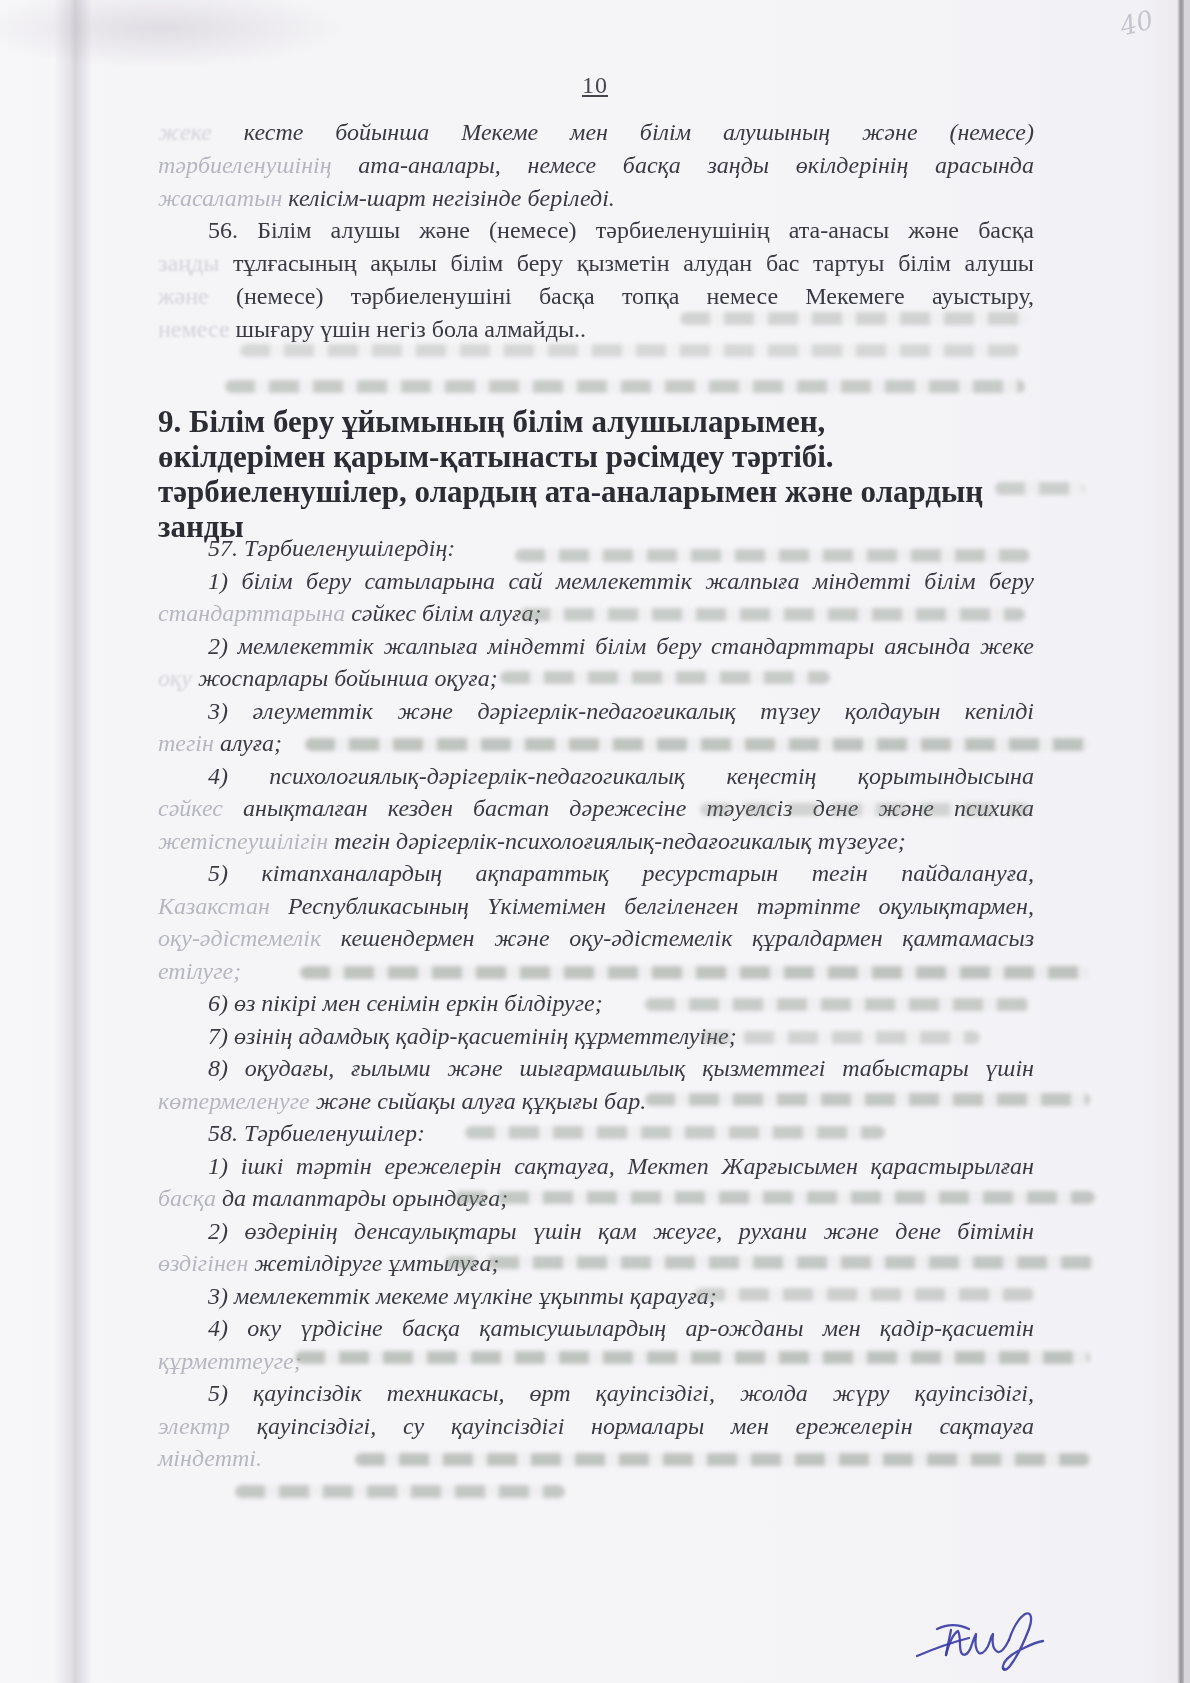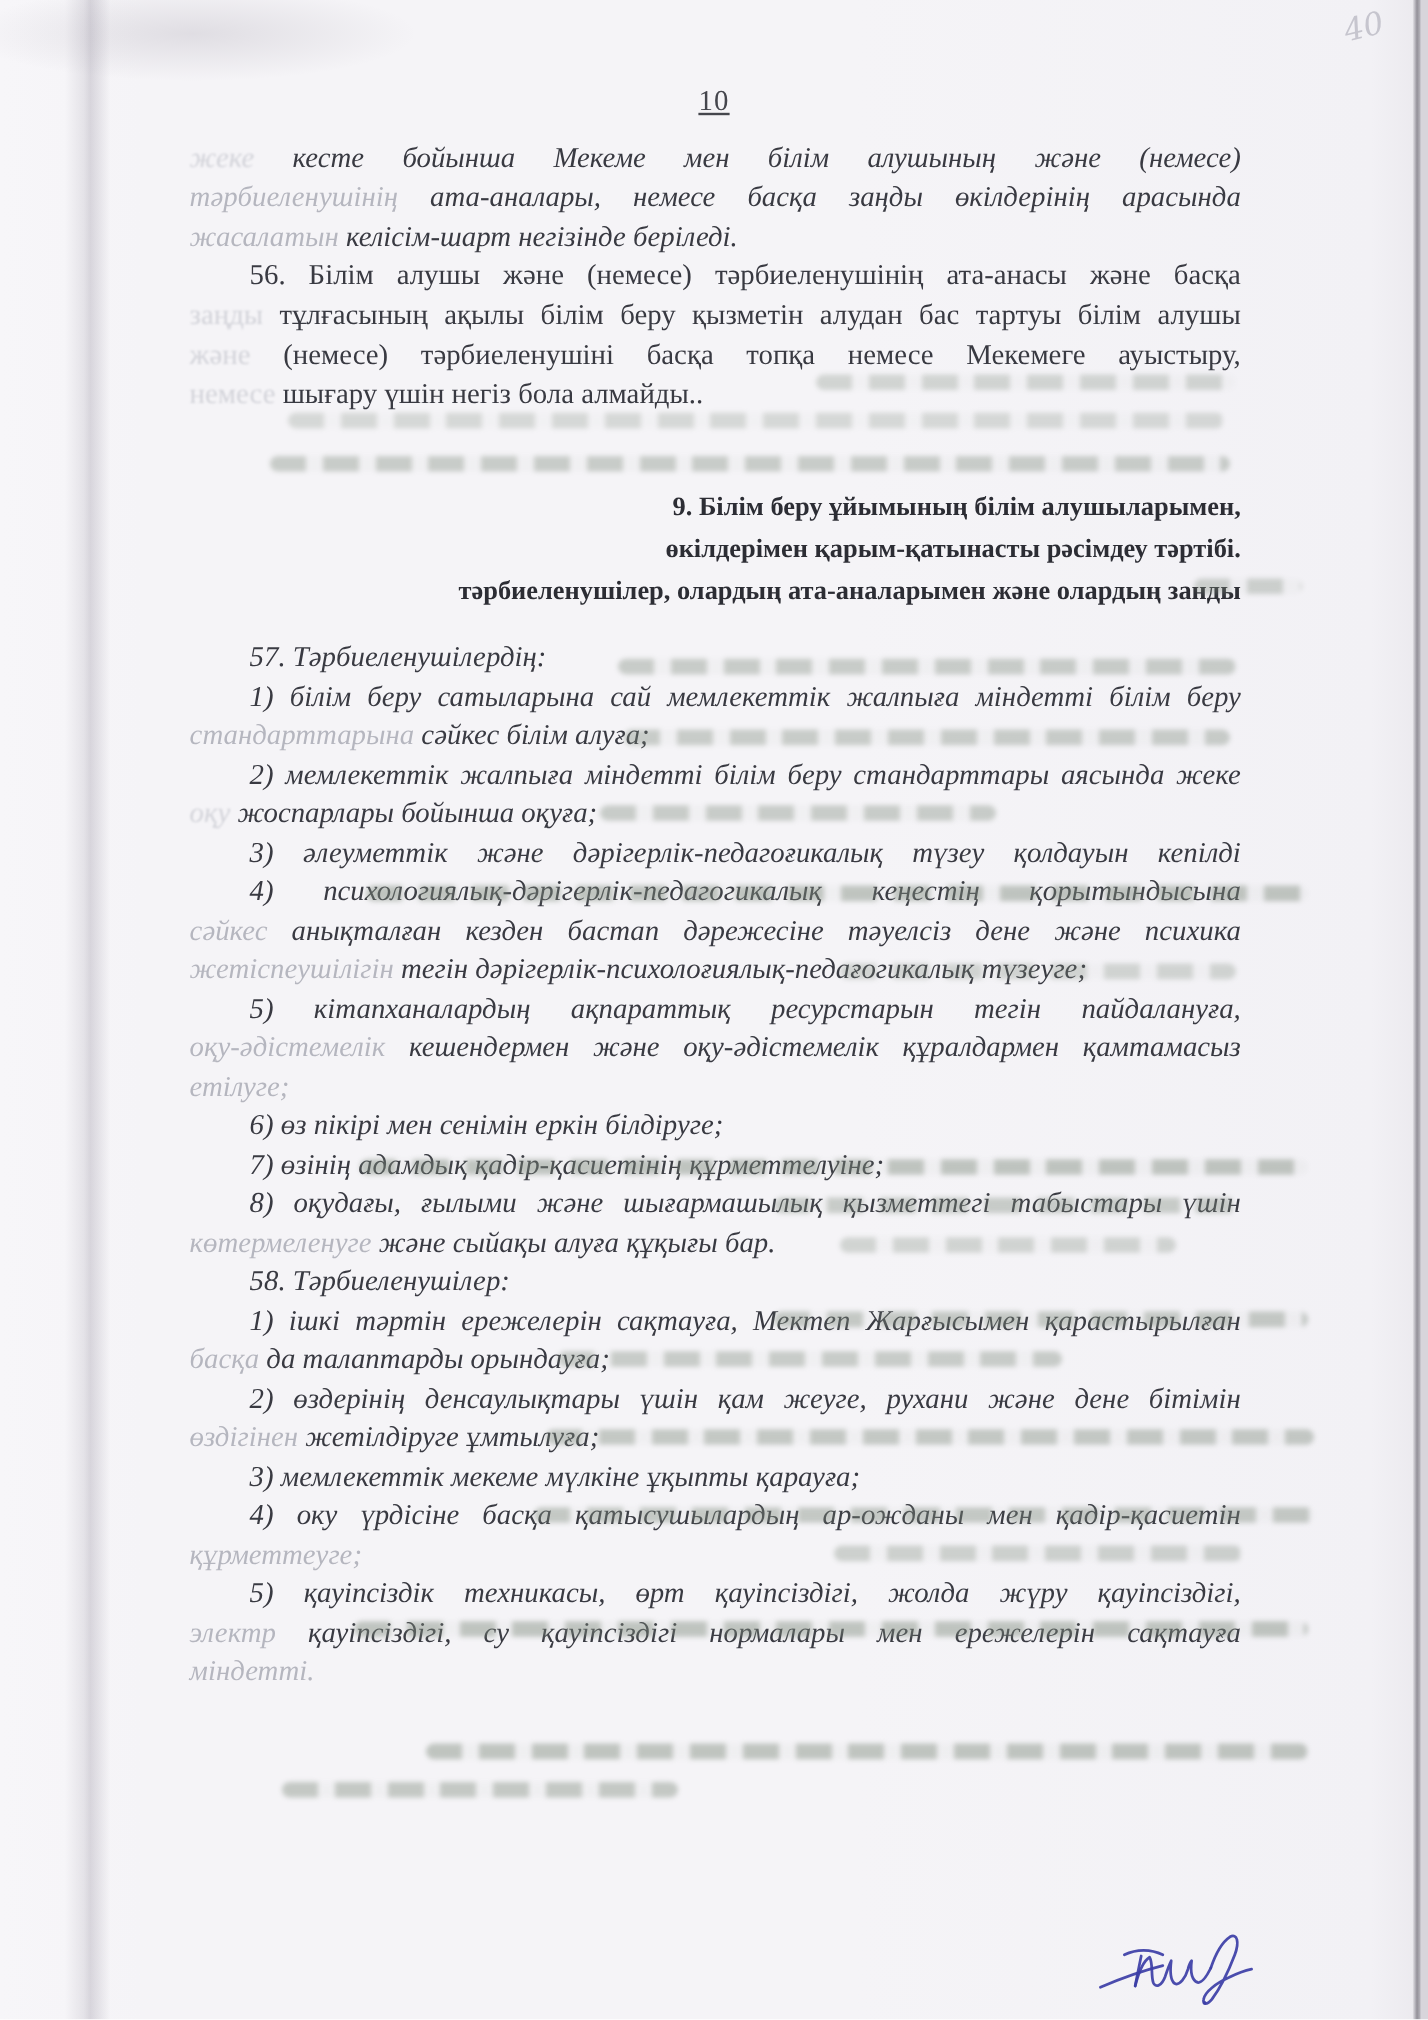--- a/index.html
+++ b/index.html
@@ -16,21 +16,21 @@
   .edge-dark{position:absolute;top:0;left:1177px;width:7px;height:100%;
     background:linear-gradient(90deg,rgba(66,62,74,0),rgba(66,62,74,.52) 55%,rgba(66,62,74,.28));}
   .edge-outer{position:absolute;top:0;left:1184px;width:6px;height:100%;background:#d8d5db;}
 
   .page-number{position:absolute;top:72px;left:0;width:1190px;text-align:center;
     font-size:24px;color:#45464d;letter-spacing:1px;text-decoration:underline;}
   .corner-note{position:absolute;top:8px;left:1120px;font-size:26px;font-style:italic;
     font-family:"DejaVu Serif",serif;color:var(--pencil-note,#c6c5ce);transform:rotate(-14deg);}
 
   .block{position:absolute;left:158px;width:876px;color:var(--ink,#393a42);font-size:24px;}
-  .block.heading{font-weight:bold;font-size:22px;text-align:right;color:var(--heading-ink,#2c2d34);}
+  .block.heading{font-weight:bold;font-size:31px;text-align:left;color:var(--heading-ink,#2c2d34);}
   .line{min-height:1em;white-space:normal;}
   .line.j{text-align:justify;text-align-last:justify;}
   .line.ind{text-indent:50px;}
   .f1{color:#8f919d;opacity:.62;filter:blur(.6px);}
   .f2{color:#9fa2ad;opacity:.40;filter:blur(.9px);}
 
   .ghost{position:absolute;height:13px;border-radius:7px;filter:blur(2.2px);pointer-events:none;
     background:repeating-linear-gradient(90deg,
       rgba(126,138,124,.75) 0px, rgba(126,138,124,.75) 30px,
       rgba(126,138,124,.08) 30px, rgba(126,138,124,.08) 44px);}
@@ -68,24 +68,26 @@
         <div class="line"><span>өкілдерімен қарым-қатынасты рәсімдеу тәртібі.</span></div>
         <div class="line"><span>тәрбиеленушілер, олардың ата-аналарымен және олардың занды</span></div>
       </div>
       <div class="block body" style="top: 532px; line-height: 32.5px; font-style: italic;">
         <div class="line ind"><span>57. Тәрбиеленушілердің:</span></div>
         <div class="line j ind"><span>1) білім беру сатыларына сай мемлекеттік жалпыға міндетті білім беру</span></div>
         <div class="line"><span class="f1">стандарттарына</span><span> сәйкес білім алуға;</span></div>
         <div class="line j ind"><span>2) мемлекеттік жалпыға міндетті білім беру стандарттары аясында жеке</span></div>
         <div class="line"><span class="f2">оқу</span><span> жоспарлары бойынша оқуға;</span></div>
         <div class="line j ind"><span>3) әлеуметтік және дәрігерлік-педагоғикалық түзеу қолдауын кепілді</span></div>
+        <div class="line"><span class="f1">тегін</span><span> алуға;</span></div>
         <div class="line j ind"><span>4) психологиялық-дәрігерлік-педагогикалық кеңестің қорытындысына</span></div>
         <div class="line j"><span class="f1">сәйкес</span><span> анықталған кезден бастап дәрежесіне тәуелсіз дене және психика</span></div>
         <div class="line"><span class="f1">жетіспеушілігін</span><span> тегін дәрігерлік-психолоғиялық-педағогикалық түзеуге;</span></div>
         <div class="line j ind"><span>5) кітапханалардың ақпараттық ресурстарын тегін пайдалануға,</span></div>
+        <div class="line j"><span class="f1">Казакстан</span><span> Республикасының Үкіметімен белгіленген тәртіпте оқулықтармен,</span></div>
         <div class="line j"><span class="f1">оқу-әдістемелік</span><span> кешендермен және оқу-әдістемелік құралдармен қамтамасыз</span></div>
         <div class="line"><span class="f1">етілуге;</span></div>
         <div class="line ind"><span>6) өз пікірі мен сенімін еркін білдіруге;</span></div>
         <div class="line ind"><span>7) өзінің адамдық қадір-қасиетінің құрметтелуіне;</span></div>
         <div class="line j ind"><span>8) оқудағы, ғылыми және шығармашылық қызметтегі табыстары үшін</span></div>
         <div class="line"><span class="f1">көтермеленуге</span><span> және сыйақы алуға құқығы бар.</span></div>
         <div class="line ind"><span>58. Тәрбиеленушілер:</span></div>
         <div class="line j ind"><span>1) ішкі тәртін ережелерін сақтауға, Мектеп Жарғысымен қарастырылған</span></div>
         <div class="line"><span class="f1">басқа</span><span> да талаптарды орындауға;</span></div>
         <div class="line j ind"><span>2) өздерінің денсаулықтары үшін қам жеуге, рухани және дене бітімін</span></div>

